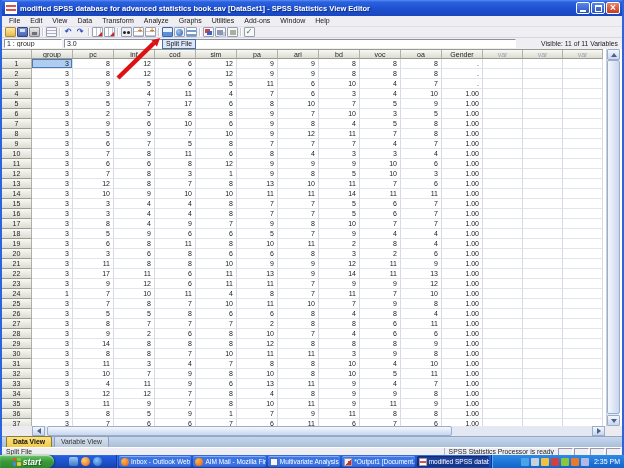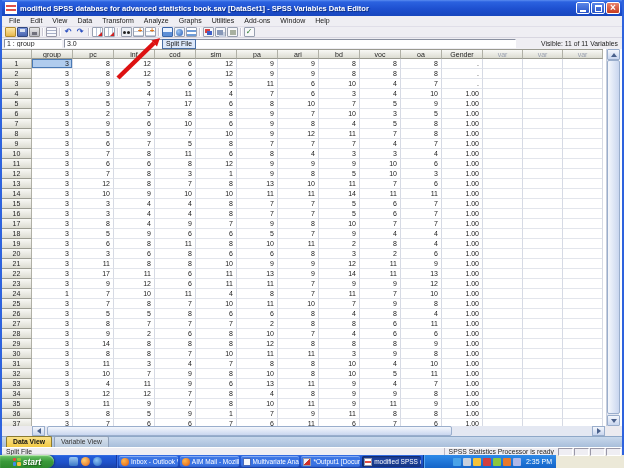--- a/index.html
+++ b/index.html
@@ -98,21 +98,21 @@
   .tab{font-size:6.8px;padding:1px 6px;border:1px solid #8FA0B8;border-bottom:none;border-radius:2px 2px 0 0;margin-right:2px;color:#333;background:linear-gradient(180deg,#D8E2EE,#BACBDE);line-height:8px;}
   .tab.active{background:linear-gradient(180deg,#FBE28A,#F2C945);border-color:#8A7A30;font-weight:bold;color:#111;}
 
   
   .statusbar{height:8px;background:#EFEEF3;display:flex;align-items:center;font-size:6.8px;color:#222;border-top:1px solid #FFF;box-sizing:border-box;}
   .sb-left{flex:1;padding-left:4px;white-space:nowrap;overflow:hidden;}
   .sb-right{flex:none;padding:0 4px;border-left:1px solid #B8B6C4;white-space:nowrap;}
   .spanel{flex:none;width:13px;height:6px;border:1px solid;border-color:#9A98A8 #FFF #FFF #9A98A8;margin-right:1px;}
 
   
-  .taskbar{position:absolute;left:0;bottom:0;width:556px;height:13px;background:linear-gradient(180deg,#3E77E8 0%,#245EDC 8%,#1E50C8 60%,#1941A5 100%);display:flex;align-items:center;}
+  .taskbar{position:absolute;left:0;bottom:0;width:624px;height:13px;background:linear-gradient(180deg,#3E77E8 0%,#245EDC 8%,#1E50C8 60%,#1941A5 100%);display:flex;align-items:center;}
   .startbtn{flex:none;width:54px;height:13px;border-radius:0 7px 7px 0;background:linear-gradient(180deg,#6CC46A 0%,#3A9A3A 50%,#2E8A2E 100%);box-shadow:inset 0 1px 1px #B8E8B0,1px 0 2px rgba(0,0,0,.4);display:flex;align-items:center;justify-content:center;color:#fff;font-weight:bold;font-style:italic;font-size:8.5px;text-shadow:1px 1px 1px #1A5A1A;}
   .flag{width:8px;height:8px;display:grid;grid-template-columns:1fr 1fr;grid-template-rows:1fr 1fr;gap:1px;margin-right:2px;flex:none;}
   .flag span{border-radius:1px;}
   .flag .f1{background:#E84C3C;} .flag .f2{background:#8CC63F;} .flag .f3{background:#3C8CE8;} .flag .f4{background:#F3C23C;}
   .quicklaunch{flex:none;width:62px;height:13px;display:flex;align-items:center;justify-content:center;gap:3px;border-right:1px solid #1538A0;box-shadow:1px 0 0 #3E6FE0;}
   .qlic{width:9px;height:9px;flex:none;}
   .ql1{background:linear-gradient(180deg,#9CC8F0,#3A78C8);border-radius:2px;}
   .ql2{background:radial-gradient(circle at 35% 35%,#FFD070,#E06018);border-radius:50%;}
   .ql3{background:radial-gradient(circle at 40% 35%,#8CC4F4,#2060C0);border-radius:50%;}
   .tasks{flex:1;display:flex;align-items:center;height:13px;padding:0 1px;overflow:hidden;}
@@ -136,21 +136,21 @@
   .tooltip{position:absolute;left:162px;top:39px;z-index:41;background:#DCE8FA;border:1px solid #4A6FA5;color:#111;font-size:6.8px;padding:0px 3px;line-height:8px;white-space:nowrap;}
 </style>
 </head>
 <body>
 
 <div class="screen">
   <div class="app">
 
     <div class="titlebar">
       <span class="appicon"></span>
-      <span class="title-text">modified SPSS database for advanced statistics book.sav [DataSet1] - SPSS Variables Data Editor</span>
+      <span class="title-text">modified SPSS database for advanced statistics book.sav [DataSet1] - SPSS Statistics View Editor</span>
       <span class="wbtn wmin"></span>
       <span class="wbtn wrest"></span>
       <span class="wbtn wclose"></span>
     </div>
 
     <div class="menubar" id="menus">
         <span class="menu-item">File</span>
         <span class="menu-item">Edit</span>
         <span class="menu-item">View</span>
         <span class="menu-item">Data</span>

